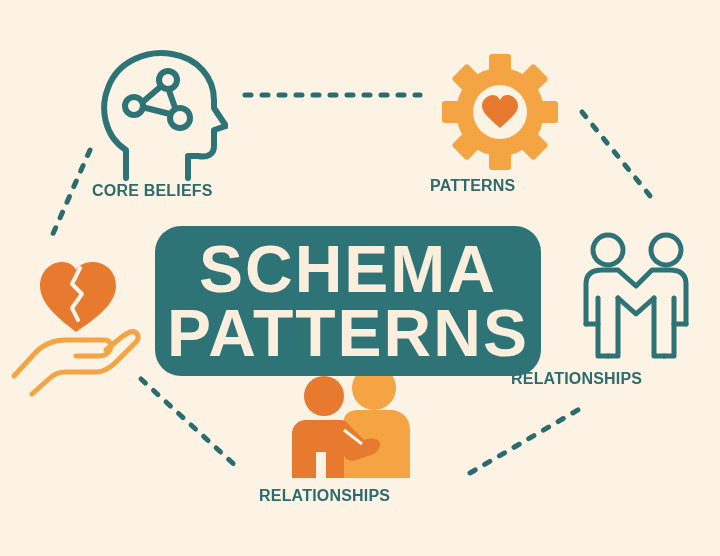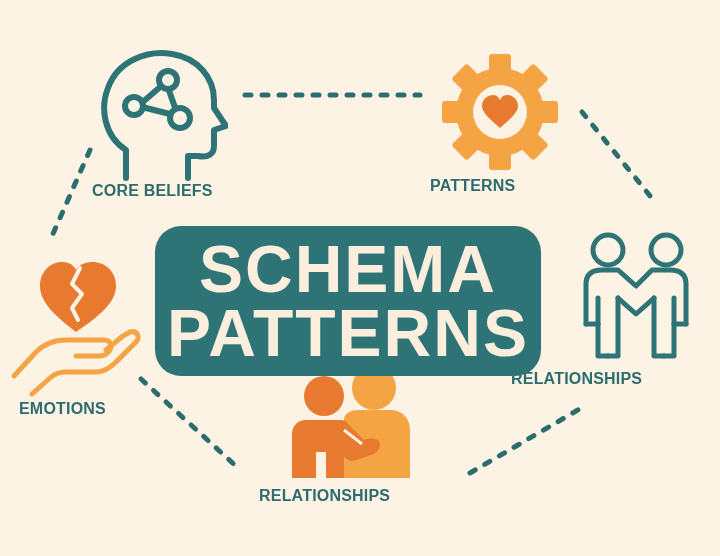--- a/index.html
+++ b/index.html
@@ -110,20 +110,19 @@
   <div class="node-label" style="left:259px;top:487px">RELATIONSHIPS</div>
 
   <svg class="icon" style="left:10px;top:258px" width="132" height="140" viewBox="0 0 132 140">
     <path d="M66 74 C54 64 30 48 30 28 C30 14 40 4 52 4 C60 4 64 8 66 12 C68 8 74 4 82 4 C96 4 106 14 106 28 C106 48 80 64 66 74 Z" fill="#e87a30"></path>
     <path d="M70 10 L62 26 L72 36 L62 50 L68 62" stroke="#fdf3e5" stroke-width="4" fill="none" stroke-linejoin="round" stroke-linecap="round"></path>
     <g stroke="#f4a443" stroke-width="5" fill="none" stroke-linecap="round" stroke-linejoin="round">
       <path d="M4 118 L26 94 C34 86 44 82 56 82 L94 82 C100 82 102 86 100 92 C98 96 94 98 88 98 L66 98"></path>
       <path d="M22 136 L40 120 C44 116 50 114 56 114 L86 114 C94 114 100 110 106 104 L126 84 C130 80 128 72 120 74 C116 76 112 78 108 82 L96 92"></path>
     </g>
   </svg>
-  <div class="node-label" style="left:19px;top:400px">EMOTIONS</div>
 
   <div class="title-box">
     <div class="title-line">SCHEMA</div>
     <div class="title-line">PATTERNS</div>
   </div>
 
 </div>
 
 </body></html>

